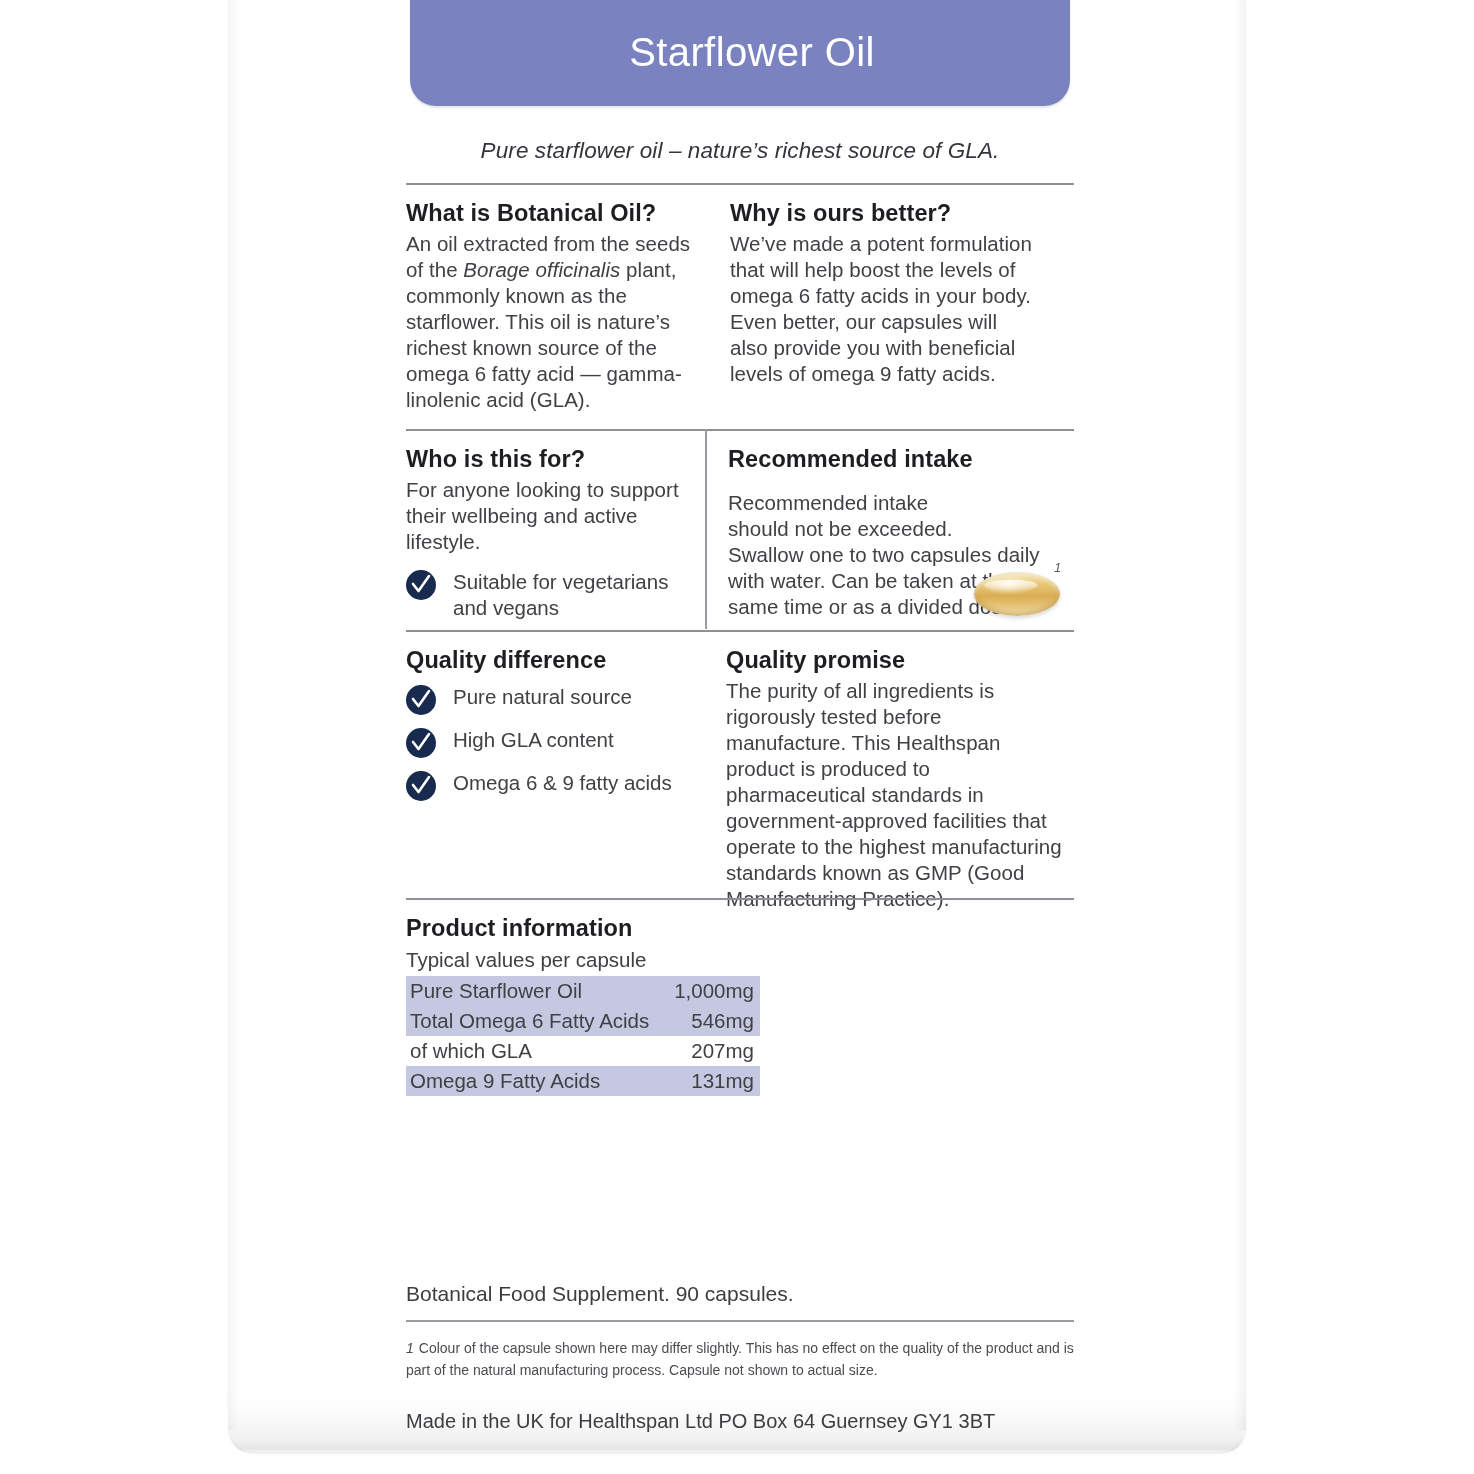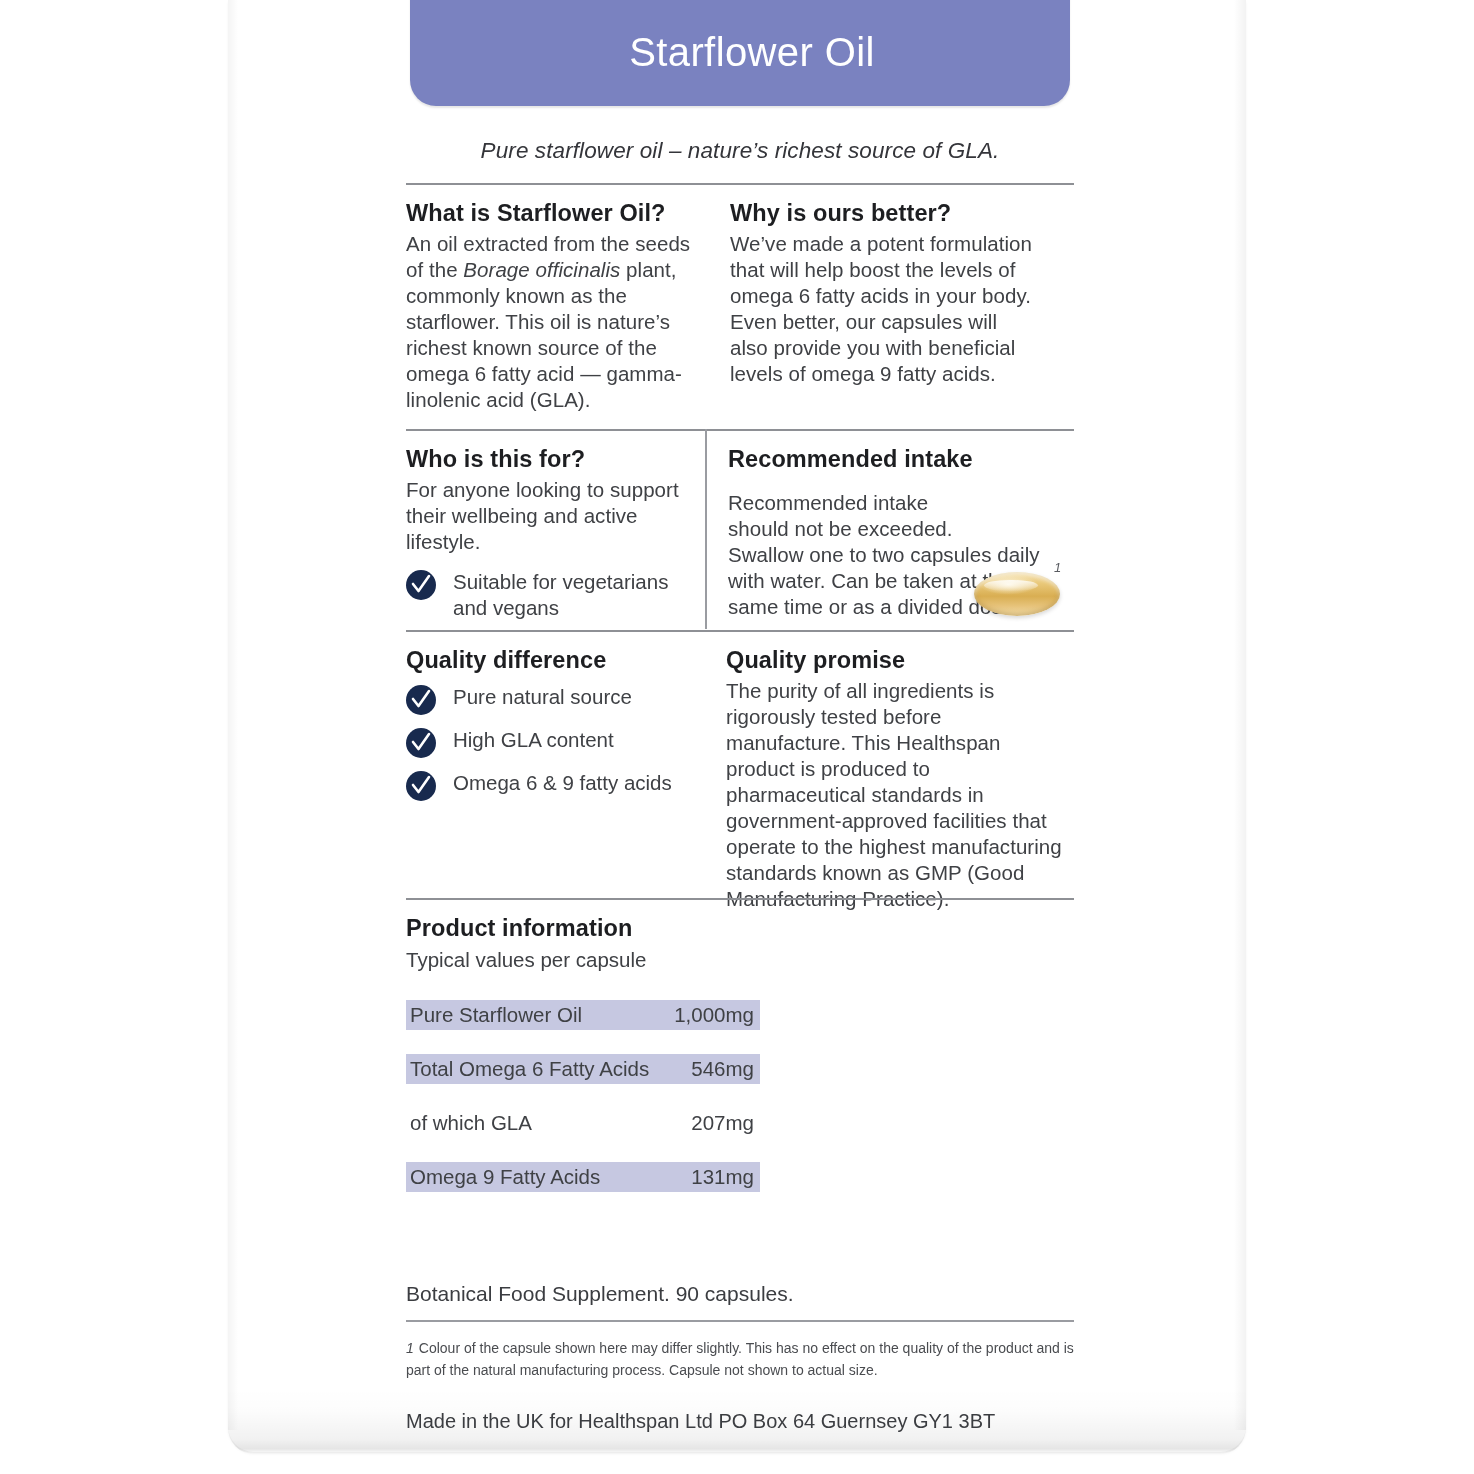--- a/index.html
+++ b/index.html
@@ -201,21 +201,20 @@
   }
   .pi-row {
     display: flex;
     justify-content: space-between;
     align-items: baseline;
     padding: 2px 6px 2px 4px;
     font-size: 20.5px;
     line-height: 26px;
     color: #3f4145;
     box-sizing: border-box;
-    margin-top: 24px;
   }
   .pi-row.band { background: #c6c8e1; }
   .pi-row .name { white-space: nowrap; }
   .pi-row .val  { white-space: nowrap; }
 
   
   .supplement {
     position: absolute;
     left: 406px;
     top: 1282px;
@@ -254,21 +253,21 @@
 
 <div class="header-band">
   <div class="header-title">Starflower Oil</div>
 </div>
 
 <div class="tagline">Pure starflower oil – nature’s richest source of GLA.</div>
 
 <div class="rule" style="top:183px;"></div>
 
 <div class="col" style="left:406px; top:200px; width:292px;">
-  <div class="h2">What is Starflower Oil?</div>
+  <div class="h2">What is Botanical Oil?</div>
   <p class="body"><span>An oil extracted from the seeds of the </span><em>Borage officinalis</em><span> plant, commonly known as the starflower. This oil is nature’s richest known source of the omega 6 fatty acid — gamma-linolenic acid (GLA).</span></p>
 </div>
 
 <div class="col" style="left:730px; top:200px; width:310px;">
   <div class="h2">Why is ours better?</div>
   <p class="body">We’ve made a potent formulation that will help boost the levels of omega 6 fatty acids in your body. Even better, our capsules will also provide you with beneficial levels of omega 9 fatty acids.</p>
 </div>
 
 <div class="rule" style="top:429px;"></div>
 <div class="vrule" style="top:429px; height:200px;"></div>

